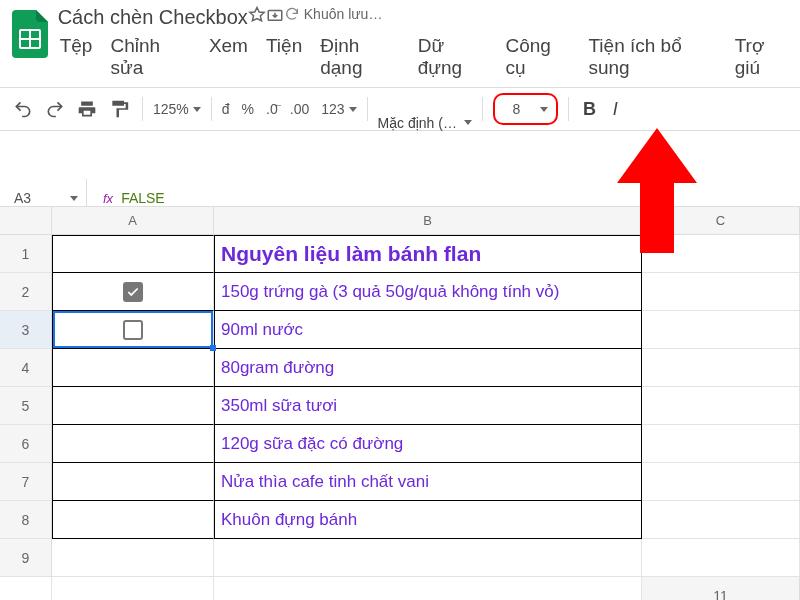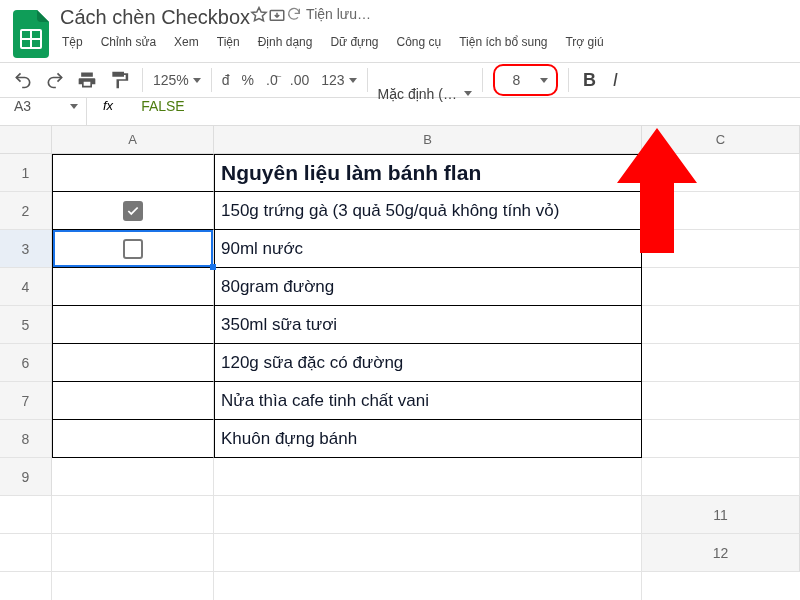--- a/index.html
+++ b/index.html
@@ -25,59 +25,59 @@
     margin-right: 8px;
   }
   .app-icon svg { width: 36px; height: 48px; }
   .title-col { display: flex; flex-direction: column; }
   .title-row { display: flex; align-items: flex-start; }
   .doc-title { font-size: 20px; color: #444; }
   .title-icn { color: #666; display:flex; align-items:center; }
   .title-icn svg { width:18px; height:18px; }
   .saving { font-size: 14px; color: #666; display:flex; align-items:center; gap:4px; }
   .saving svg { width:16px; height:16px; }
-  .menubar { display:flex; gap:18px; font-size:12px; color:#444; padding:6px 0 8px 2px; }
+  .menubar { display:flex; gap:18px; font-size:19px; color:#444; padding:6px 0 8px 2px; }
   .menubar span { cursor:pointer; }
   
   .toolbar {
     display:flex; align-items:center;
     border-top:1px solid #ddd; border-bottom:1px solid #ddd;
     padding: 4px 10px;
     gap: 6px;
-    height: 36px;
+    height: 44px;
   }
   .tbtn { width:26px; height:26px; display:flex; align-items:center; justify-content:center; color:#555; cursor:pointer; }
   .tbtn svg { width:20px; height:20px; }
   .sep { width:1px; height:24px; background:#ddd; margin:0 4px; }
   .zoom { font-size:14px; color:#555; display:flex; align-items:center; gap:4px; cursor:pointer; }
   .tlabel { font-size:14px; color:#555; cursor:pointer; }
   .fontdd { font-size:14px; color:#404040; display:flex; align-items:center; gap:6px; max-width:110px; cursor:pointer;margin-top:27px; }
   .fontdd .nm { white-space:nowrap; overflow:hidden; text-overflow:ellipsis; max-width:80px; }
   .fontsize-box {
     border: 2.5px solid #ff0000;
     border-radius: 10px;
     padding: 3px 8px 3px 18px;
     display:flex; align-items:center; gap:20px;
     font-size:14px; color:#555;
     height:32px;
   }
   .caret { width:0; height:0; border-left:4px solid transparent; border-right:4px solid transparent; border-top:5px solid #666; }
   .bold { font-weight:bold; font-size:18px; color:#444; width:20px; text-align:center; cursor:pointer;}
   .ital { font-style:italic; font-size:18px; color:#444; width:20px; text-align:center; cursor:pointer;}
   
-  .fbar { display:flex; align-items:flex-start; height:28px; border-bottom:1px solid #ddd; font-size:14px; color:#555;}
+  .fbar { display:flex; align-items:flex-end; height:28px; border-bottom:1px solid #ddd; font-size:14px; color:#555;margin-top:48px;}
   .namebox { width:86px; text-align:left; padding-left:14px; display:flex; align-items:center; justify-content:space-between; padding-right:8px;}
-  .fx { font-style:italic; color:#000000; padding:0 28px 0 16px; font-size:13px; }
+  .fx { font-style:italic; color:#a21caf; padding:0 8px 0 16px; font-size:13px; }
   .fval { color:#4d7c0f; }
   
   .grid { display:grid; grid-template-columns: 52px 162px 428px 158px; }
   .corner { background:#f5f5f5; border-right:1px solid #ddd; border-bottom:1px solid #ddd; height:28px;}
   .ch { background:#f5f5f5; border-right:1px solid #ddd; border-bottom:1px solid #ddd; height:28px; display:flex; align-items:center; justify-content:center; font-size:13px; color:#666; cursor:pointer;}
   .rh { background:#f5f5f5; border-right:1px solid #ddd; border-bottom:1px solid #e3e3e3; display:flex; align-items:center; justify-content:center; font-size:14px; color:#666; height:38px; cursor:pointer;}
-  .cell { border-right:1px solid #e3e3e3; border-bottom:1px solid #e3e3e3; height:38px; display:flex; align-items:center; padding:0 6px; font-size:17px; color:#0f172a;}
+  .cell { border-right:1px solid #e3e3e3; border-bottom:1px solid #e3e3e3; height:38px; display:flex; align-items:center; padding:0 6px; font-size:17px; color:#6d28d9;}
   .bt { border-top:1px solid #000; }
   .bb { border-bottom:1px solid #000; }
   .bl { border-left:1px solid #000; }
   .br { border-right:1px solid #000; }
   .hdrcell { font-weight:bold; font-size:21px; }
   .center { justify-content:center; }
   
   .rh.sel, .ch.sel { background:#e8eef6; }
   .cell.selected { box-shadow: inset 0 0 0 2px #1a73e8; position:relative; }
   .cell.selected::after {
@@ -116,21 +116,21 @@
           <svg viewBox="0 0 24 24" fill="none" stroke="#666" stroke-width="2">
             <rect x="3" y="6" width="18" height="13" rx="1"></rect>
             <path d="M12 9v6m0 0l-3-3m3 3l3-3"></path>
           </svg>
         </span>
       <span class="saving">
         <svg viewBox="0 0 24 24" fill="none" stroke="#888" stroke-width="2">
             <path d="M20 11a8 8 0 1 0-2 6"></path>
             <path d="M20 4v7h-7"></path>
           </svg>
-        <span>Tiện lưu…</span>
+        <span>Khuôn lưu…</span>
       </span>
     </div>
     <div class="menubar">
       <span>Tệp</span>
       <span>Chỉnh sửa</span>
       <span>Xem</span>
       <span>Tiện</span>
       <span>Định dạng</span>
       <span>Dữ đựng</span>
       <span>Công cụ</span>

